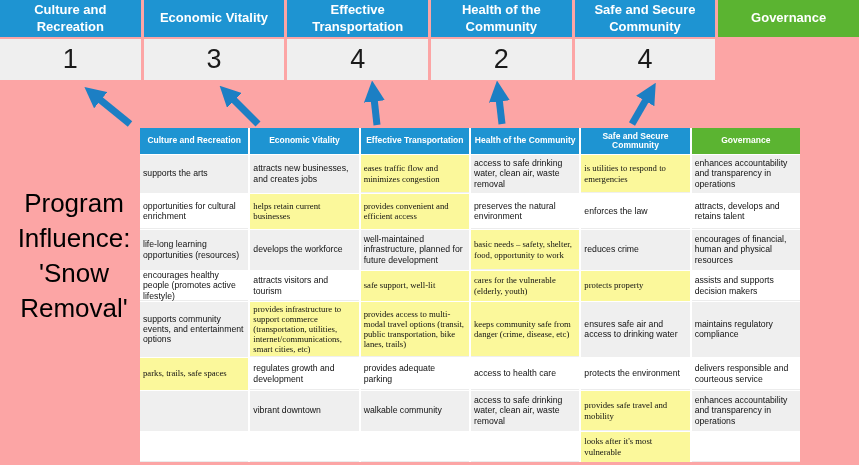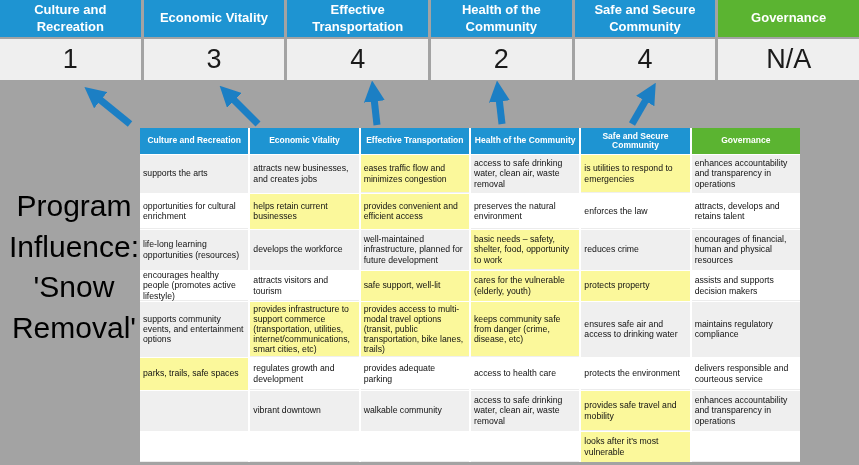--- a/index.html
+++ b/index.html
@@ -1,17 +1,17 @@
 <!DOCTYPE html>
 <html><head>
 <meta charset="utf-8">
 <style>
   html,body{margin:0;padding:0;background:#fff;}
   .canvas{
-    position:relative;width:859px;height:465px;background:#a3a3a3;overflow:hidden;
+    position:relative;width:859px;height:465px;background:#fca5a5;overflow:hidden;
     font-family:"Liberation Sans",sans-serif;
   }
   
   .scoreboard{
     position:absolute;left:0;top:0;width:859px;
     display:grid;grid-template-columns:repeat(6,1fr);column-gap:3px;
   }
   .sb-col{display:grid;grid-template-rows:37px 41px;row-gap:2px;}
   .sb-head{
     background:#1E94D2;color:#fff;font-weight:bold;font-size:13px;line-height:1.25;
@@ -20,42 +20,42 @@
   .sb-head.green{background:#5BB431;}
   .sb-score{
     background:#EFEFEF;color:#1a1a1a;font-size:27px;
     display:flex;align-items:center;justify-content:center;
   }
   
   .arrows{position:absolute;left:0;top:78px;}
   
   .program-title{
     position:absolute;left:0;top:186px;width:148px;
-    font-size:30px;line-height:1.35;color:#000;text-align:center;
+    font-size:26px;line-height:1.35;color:#000;text-align:center;
   }
   
   .matrix{
     position:absolute;left:140px;top:128px;width:660px;
     display:grid;grid-template-columns:repeat(6,1fr);
     grid-template-rows:26px 38px 35px 40px 30px 55px 32px 40px 30px;
     column-gap:2px;row-gap:1px;background:#fff;
   }
   .mrow{display:contents;}
   .mh{
     background:#1E94D2;color:#fff;font-weight:bold;font-size:8.5px;line-height:1.1;
     display:flex;align-items:center;justify-content:center;text-align:center;padding:1px 2px;box-sizing:border-box;
   }
   .mh.green{background:#5BB431;}
   .cell{
     background:#fff;color:#111;font-size:8.7px;line-height:1.16;
     display:flex;align-items:center;padding:2px 3px;box-sizing:border-box;
     border-bottom:1px solid #ececec;
   }
   .mrow.gray .cell{background:#EFEFEF;border-bottom:1px solid #EFEFEF;}
-  .cell.hl{background:#FBF89B !important;border-bottom:1px solid #FBF89B;}
+  .cell.hl{background:#FBF89B !important;border-bottom:1px solid #FBF89B;font-family:Liberation Serif, serif;}
 </style>
 </head>
 <body>
 
 <div class="canvas">
 
   <div class="scoreboard">
     <div class="sb-col">
       <div class="sb-head">Culture and Recreation</div>
       <div class="sb-score">1</div>
@@ -71,21 +71,20 @@
     <div class="sb-col">
       <div class="sb-head">Health of the Community</div>
       <div class="sb-score">2</div>
     </div>
     <div class="sb-col">
       <div class="sb-head">Safe and Secure Community</div>
       <div class="sb-score">4</div>
     </div>
     <div class="sb-col">
       <div class="sb-head green">Governance</div>
-      <div class="sb-score">N/A</div>
     </div>
   </div>
 
   <svg class="arrows" width="859" height="50" viewBox="0 0 859 50">
     <defs>
       <marker id="ah" markerWidth="3" markerHeight="3" refX="0.5" refY="1.5" orient="auto">
         <path d="M0,0 L3,1.5 L0,3 Z" fill="#1C7FC4"></path>
       </marker>
     </defs>
     <line x1="130" y1="46" x2="98" y2="20" stroke="#1C7FC4" stroke-width="7" marker-end="url(#ah)"></line>

